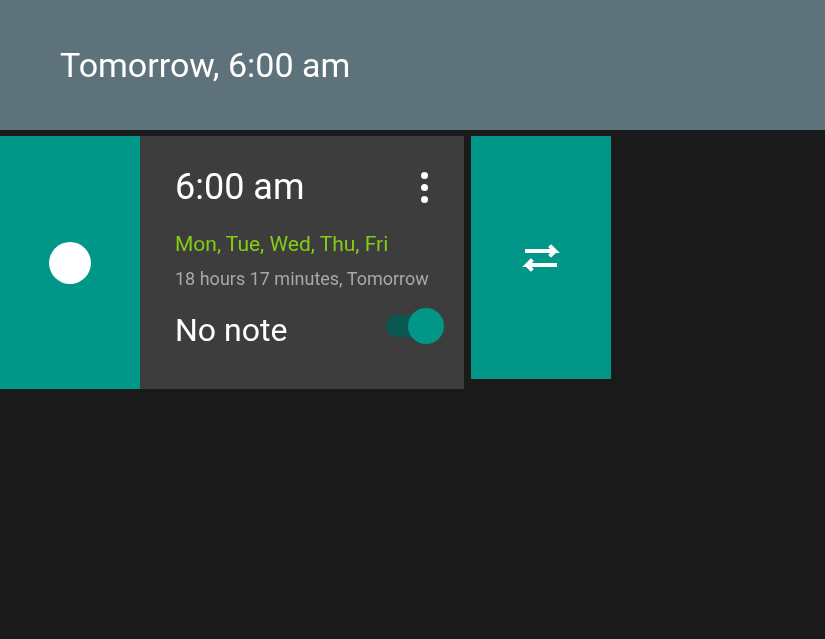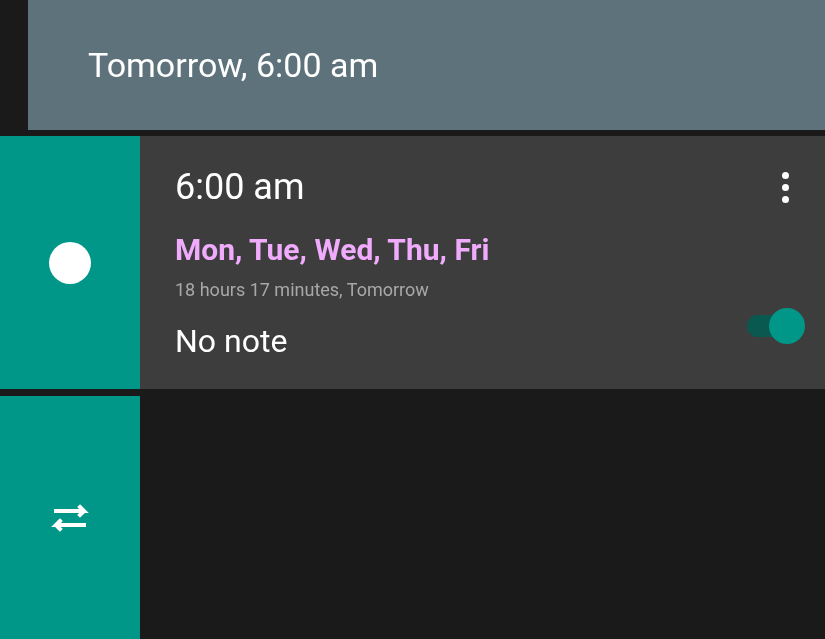--- a/index.html
+++ b/index.html
@@ -13,30 +13,29 @@
       width: 825px;
       height: 639px;
       overflow: hidden;
     }
     .header {
       background: #5e727b;
       padding: 32px 60px;
       height: 130px;
       display: flex;
       align-items: center;
-      margin-left: 28px;
     }
     .header-title {
       color: #ffffff;
       font-size: 34px;
       font-weight: 400;
     }
     .alarm-list {
       display: flex;
-      flex-direction: column;
+      flex-direction: row;
       gap: 7px;
       padding-top: 6px;
     }
     .alarm-card {
       display: flex;
       background: #1a1a1a;
     }
     .alarm-icon-box {
       width: 140px;
       background: #009688;
@@ -59,23 +58,23 @@
     .alarm-card-2 .alarm-icon-box {
       height: 243px;
     }
     .alarm-time {
       color: #ffffff;
       font-size: 36px;
       font-weight: 400;
       margin-bottom: 24px;
     }
     .alarm-days {
-      color: #f0abfc;
-      font-size: 30px;
-      font-weight: 700;
+      color: #84cc16;
+      font-size: 21px;
+      font-weight: 400;
       margin-bottom: 12px;
     }
     .alarm-countdown {
       color: #a8a8a8;
       font-size: 18px;
       font-weight: 400;
       margin-bottom: 22px;
     }
     .alarm-note {
       color: #ffffff;

